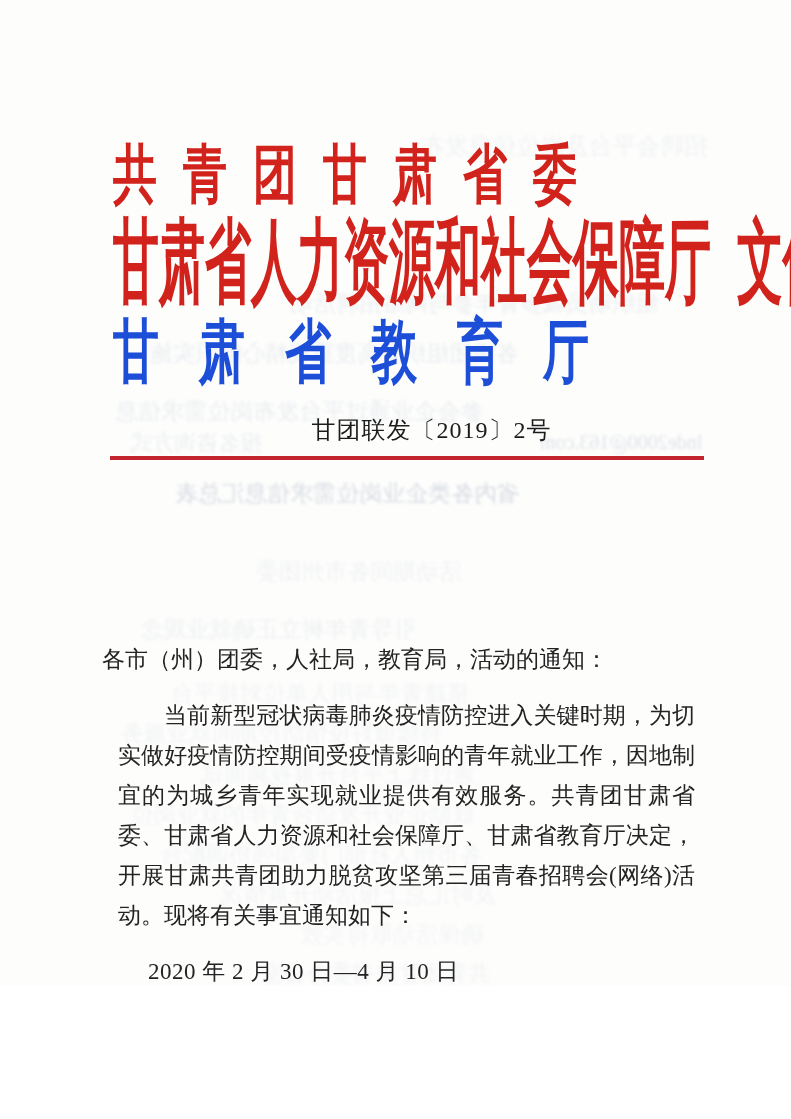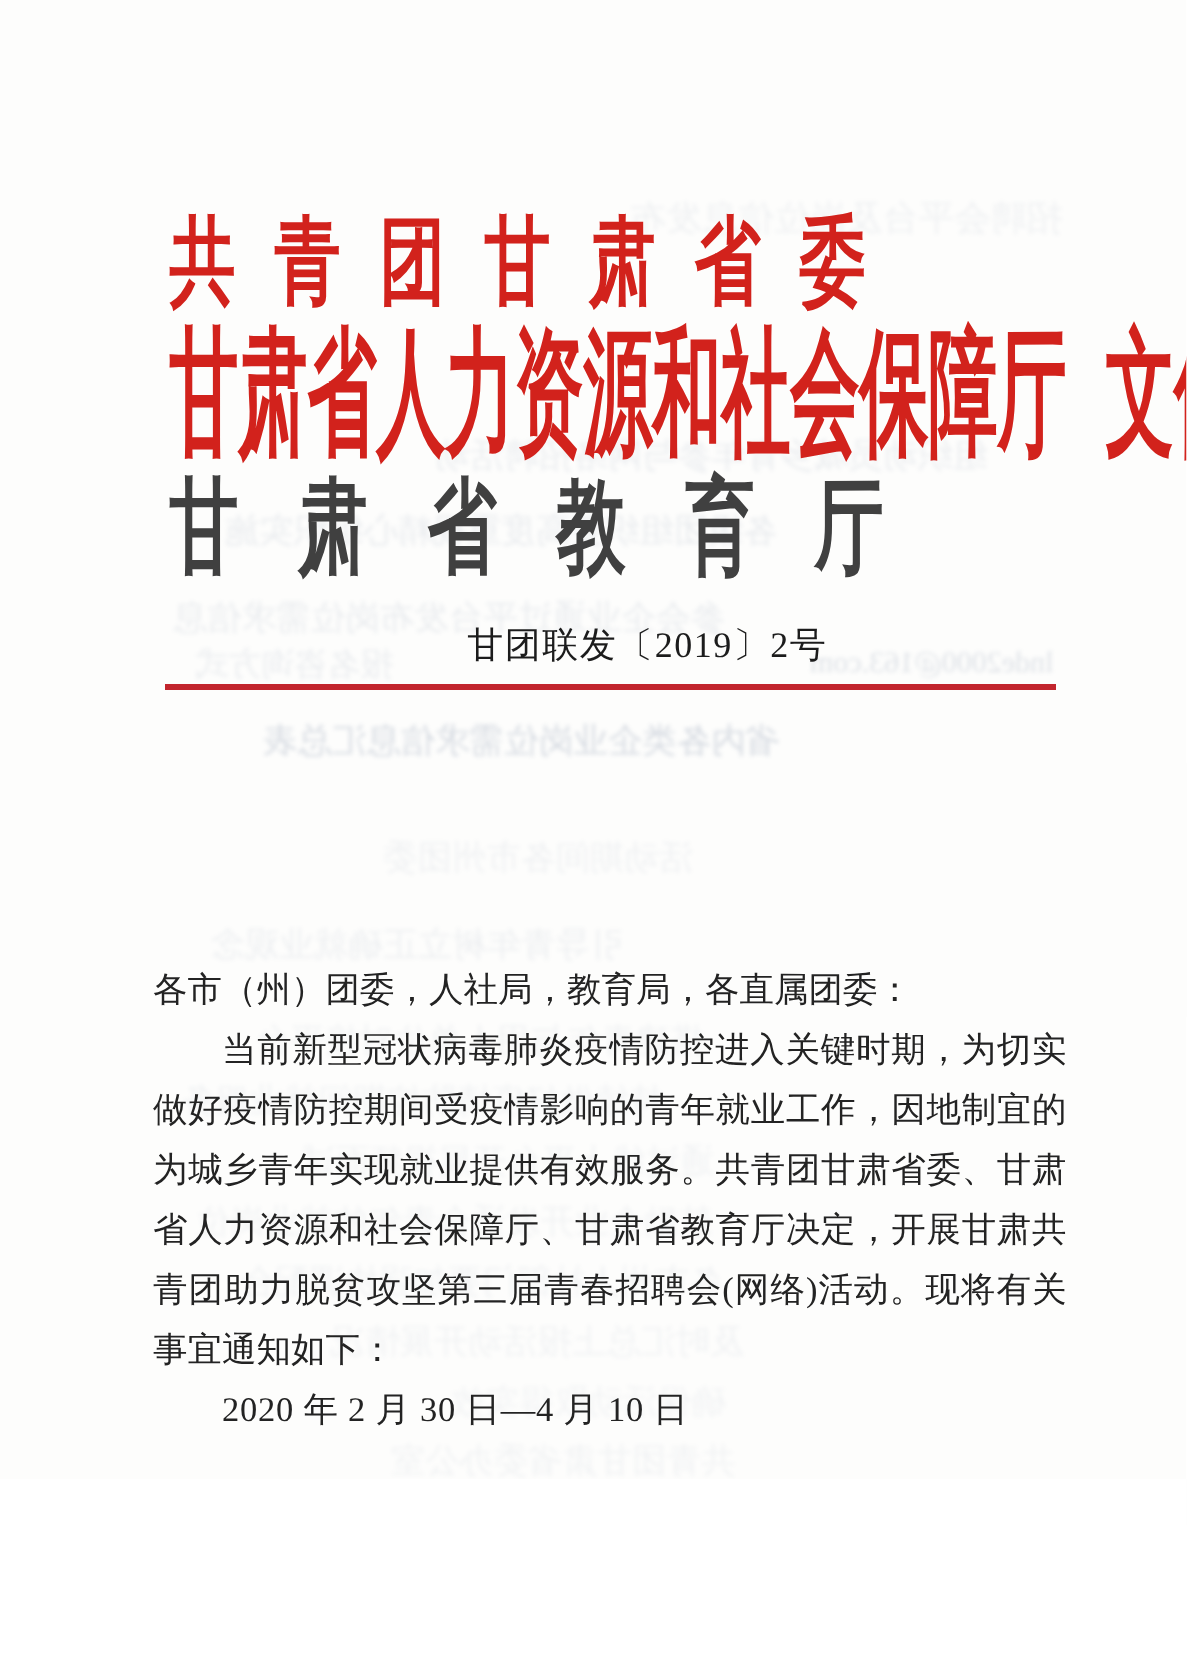--- a/index.html
+++ b/index.html
@@ -86,21 +86,21 @@
     top: 640px;
     width: 609px;
     font-size: 23px;
     line-height: 40px;
     color: #232323;
   }
   .doc-body .salutation { white-space: nowrap; }
   .doc-body .para {
     text-indent: 2em;
     text-align: justify;
-    margin: 0;
+    margin: 16px;
   }
   .doc-body .section-heading {
     text-indent: 2em;
     font-family: "Liberation Sans", "DejaVu Sans", sans-serif;
     font-weight: bold;
     color: #111;
   }
   .doc-body .date-line { text-indent: 2em; letter-spacing: 0.5px; }
 
   
@@ -140,31 +140,31 @@
       <div class="bleed" style="left: 330px; top: 1000px; font-size: 23px; opacity: 0.07;">二〇二〇年二月</div>
     </div>
 
   <div class="letterhead">
     <div class="hdr-line hdr-line1" style="color: rgb(210, 34, 28);">
       <span>共青团甘肃省委</span>
     </div>
     <div class="hdr-line hdr-line2" style="color: rgb(210, 34, 28);">
       <span>甘肃省人力资源和社会保障厅</span><span class="suffix">文件</span>
     </div>
-    <div class="hdr-line hdr-line3" style="color: #404040;">
+    <div class="hdr-line hdr-line3" style="color: #1d4ed8;">
       <span>甘肃省教育厅</span>
     </div>
   </div>
 
   <div class="doc-number">甘团联发〔2019〕2号</div>
 
   <div class="red-rule" style="background: rgb(194, 37, 45);"></div>
 
 
   <div class="doc-body">
-    <div class="salutation">各市（州）团委，人社局，教育局，各直属团委：</div>
+    <div class="salutation">各市（州）团委，人社局，教育局，活动的通知：</div>
     <p class="para">当前新型冠状病毒肺炎疫情防控进入关键时期，为切实做好疫情防控期间受疫情影响的青年就业工作，因地制宜的为城乡青年实现就业提供有效服务。共青团甘肃省委、甘肃省人力资源和社会保障厅、甘肃省教育厅决定，开展甘肃共青团助力脱贫攻坚第三届青春招聘会(网络)活动。现将有关事宜通知如下：</p>
     <div class="date-line">2020 年 2 月 30 日—4 月 10 日</div>
   </div>
 
   <div class="page-number">- 1 -</div>
 
 </div>
 
 </body></html>

